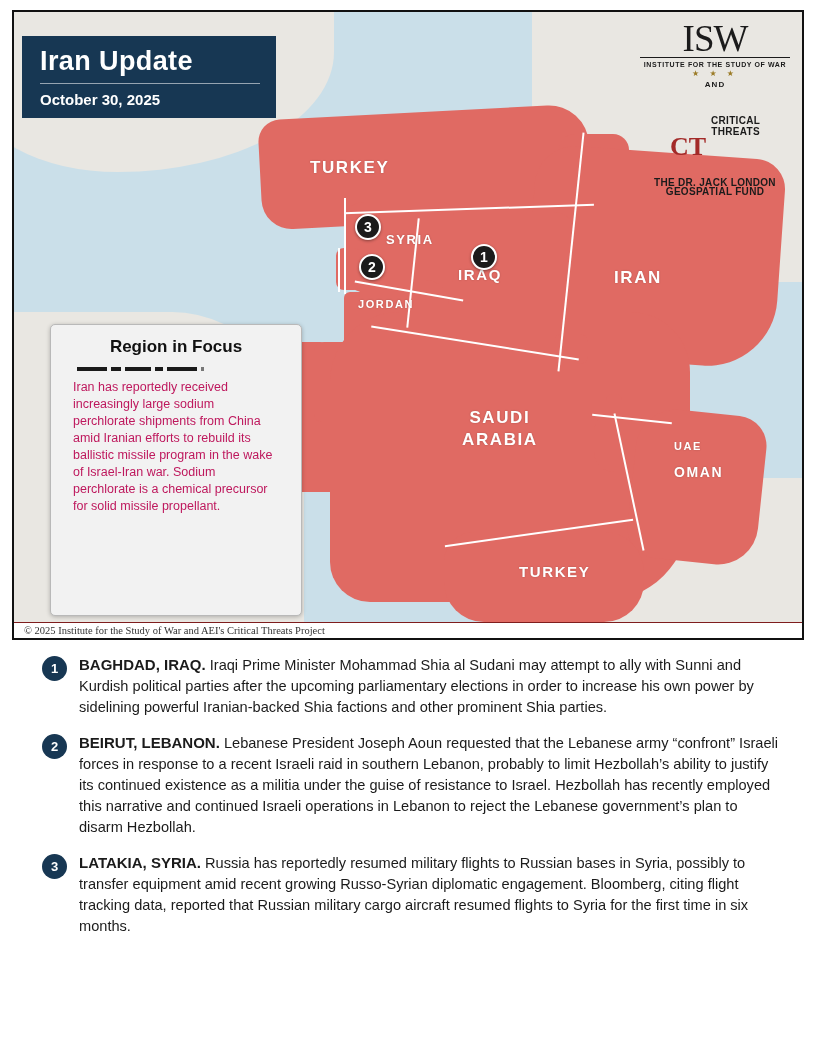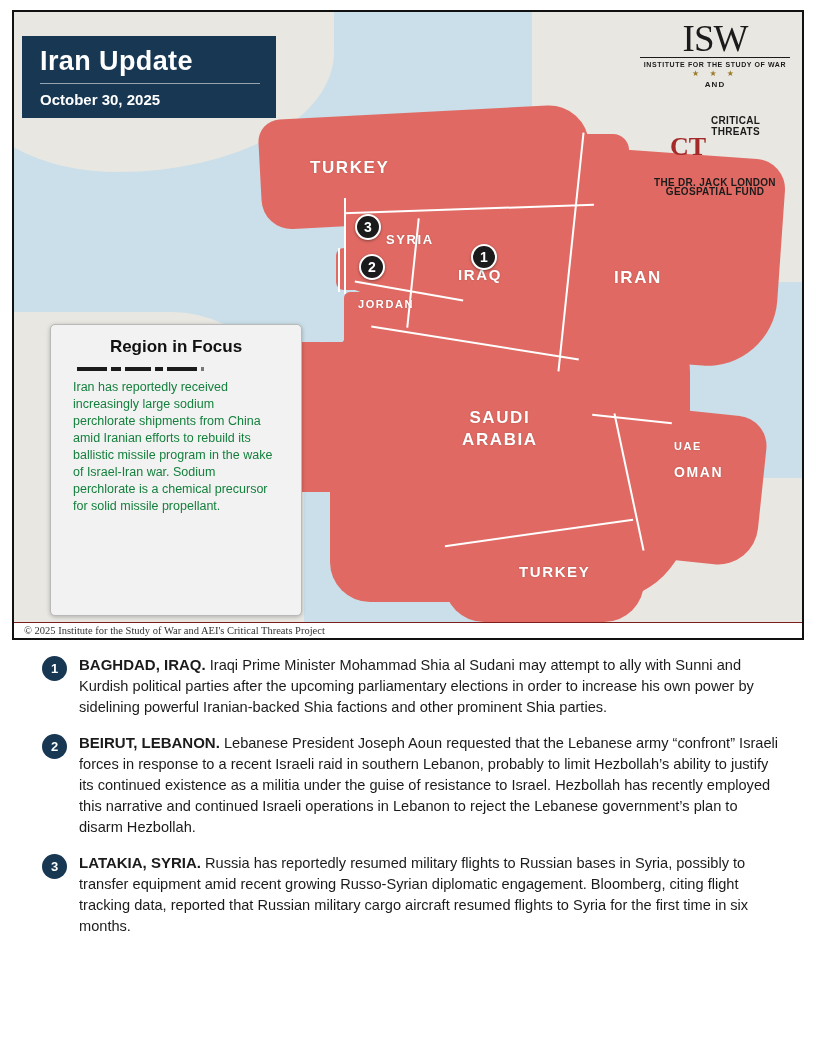--- a/index.html
+++ b/index.html
@@ -301,21 +301,21 @@
   }
   .dash-a { width: 30px; height: 4px; background: #1b1b1b; }
   .dash-b { width: 10px; height: 4px; background: #1b1b1b; }
   .dash-c { width: 26px; height: 4px; background: #1b1b1b; }
   .dash-d { width: 8px;  height: 4px; background: #1b1b1b; }
   .dash-e { width: 30px; height: 4px; background: #1b1b1b; }
   .dash-f { width: 3px;  height: 4px; background: #777; }
   .focus-text {
     font-size: 12.5px;
     line-height: 17px;
-    color: #15803d;
+    color: #be185d;
   }
 
   .copyright {
     position: absolute;
     left: 0;
     bottom: 0;
     width: 100%;
     background: #ffffff;
     border-top: 1px solid #7f1d1d;
     font-family: "Liberation Serif", serif;

